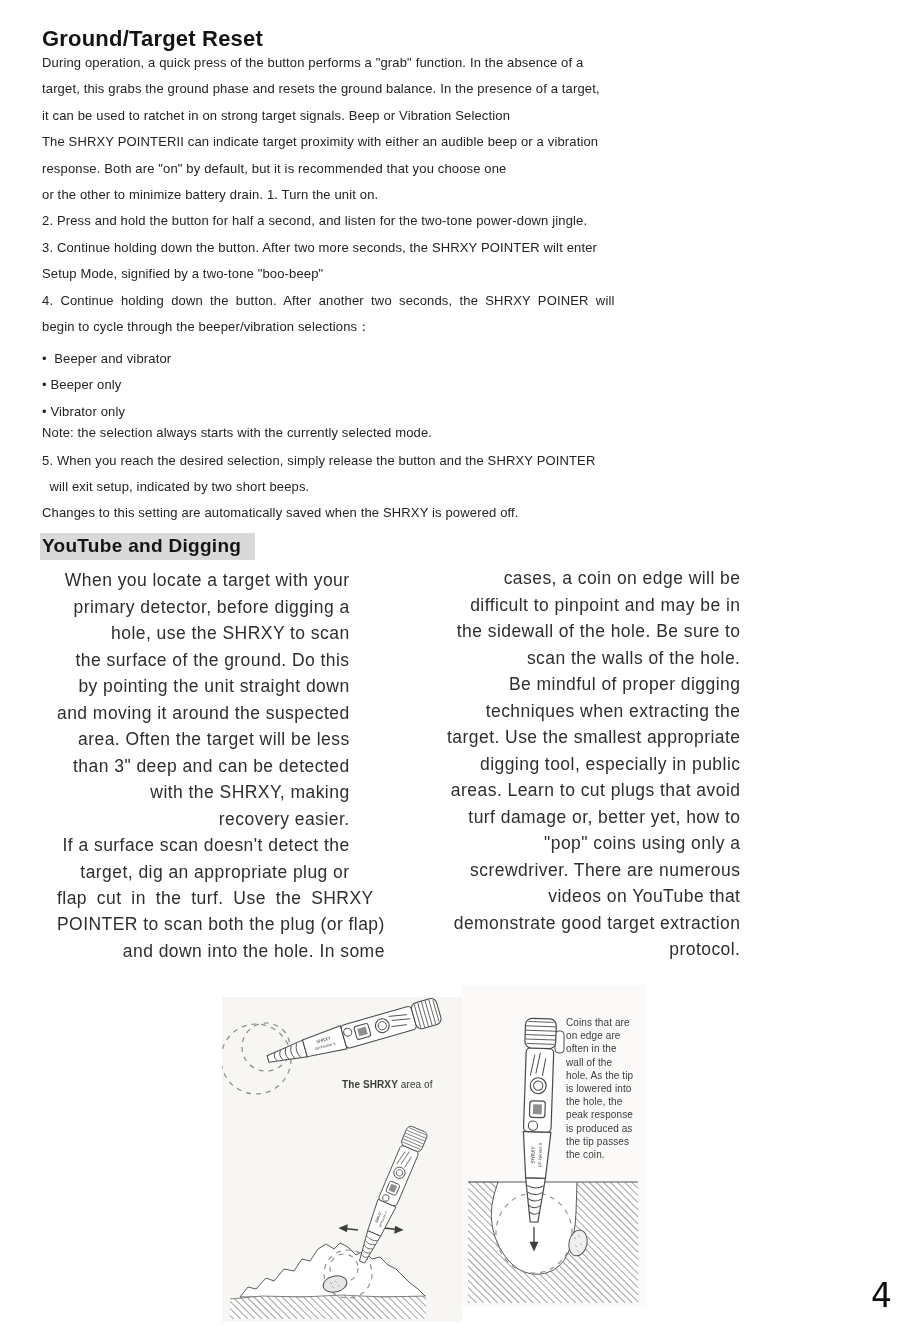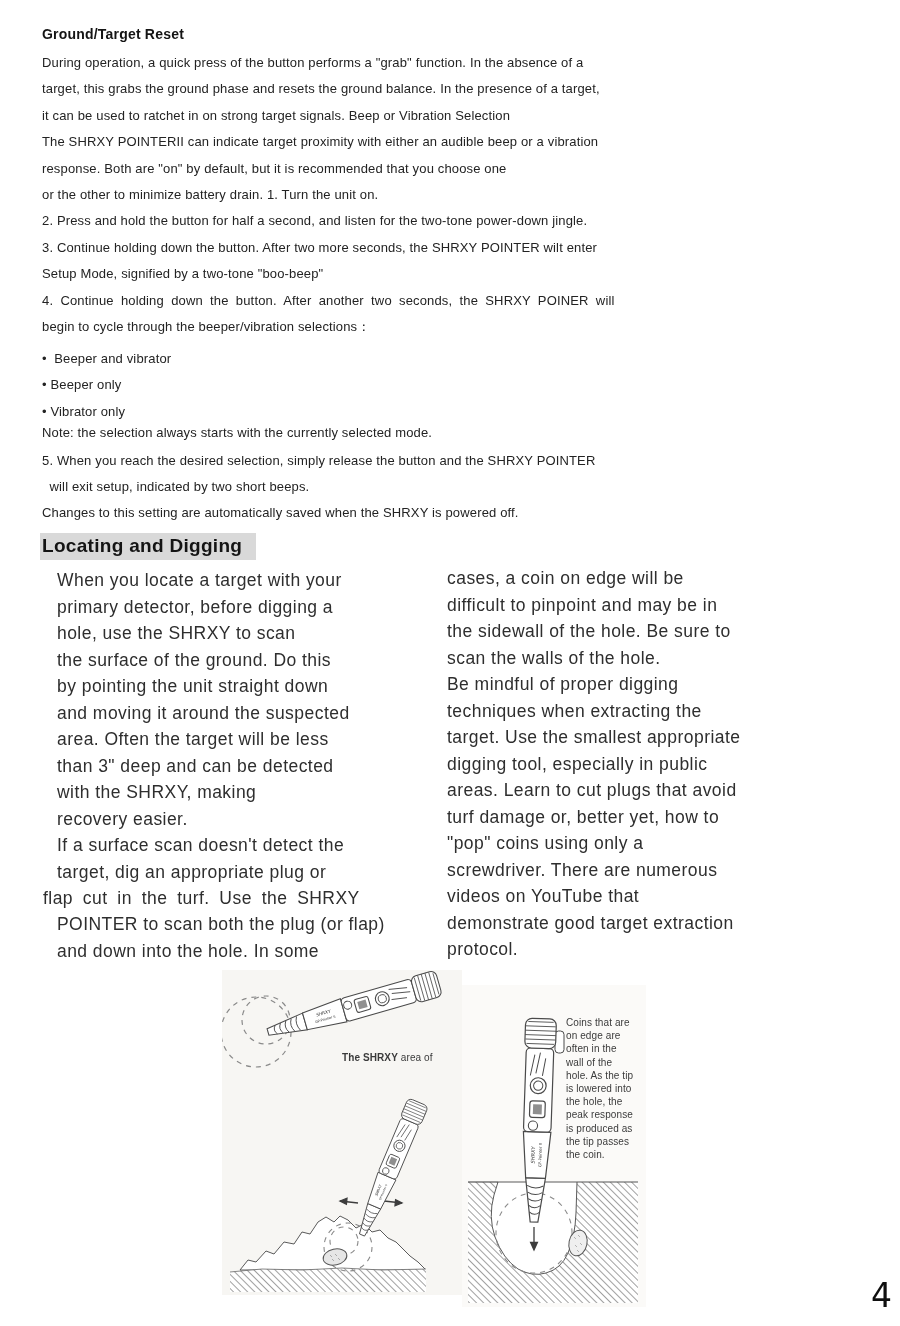--- a/index.html
+++ b/index.html
@@ -3,39 +3,39 @@
 <meta charset="utf-8">
 <style>
   * { margin:0; padding:0; box-sizing:border-box; }
   html,body { background:#ffffff; }
   body {
     width:900px; height:1326px; position:relative; overflow:hidden;
     font-family:"Liberation Sans", sans-serif; color:#232323;
   }
   .abs { position:absolute; }
   .h1 {
-    left:42px; top:26px; font-size:14px; font-weight:bold; letter-spacing:.2px; color:#141414;
+    left:42px; top:26px; font-size:22px; font-weight:bold; letter-spacing:.2px; color:#141414;
   }
   .body-text {
     left:42px; font-size:13px; line-height:26.4px; letter-spacing:.15px;
     white-space:pre; color:#232323;
   }
   .ws-wide  { word-spacing:3.5px; }
   .ws-wider { word-spacing:4.5px; }
   .h2 {
     left:40px; top:533px; font-size:19px; font-weight:bold; letter-spacing:.3px;
     background:#d9d9d9; color:#141414; padding:2px 14px 3px 2px; display:inline-block;
   }
   .col-text {
     font-size:17.5px; line-height:26.5px; letter-spacing:.45px;
-    white-space:pre; color:#2e2e2e;
+    white-space:pre; color:#2e2e2e;text-align:right;
   }
   .fig { position:absolute; }
   .fig svg { position:absolute; left:0; top:0; }
-  .fig-left  { left:222px; top:970px; width:240px; height:325px; background:#f7f6f3; }
+  .fig-left  { left:222px; top:997px; width:240px; height:325px; background:#f7f6f3; }
   .fig-right { left:462px; top:985px; width:184px; height:322px; background:#fbfaf8; }
   .cap {
     position:absolute; font-size:10px; line-height:13.2px;
     color:#3b3b3b; white-space:pre; letter-spacing:.1px;
   }
   .cap .b { font-weight:bold; }
   .cap-indent1 { padding-left:40px; }
   .pageno { left:871px; top:1276px; font-size:33px; color:#0f0f0f; font-family:"DejaVu Sans", sans-serif; }
   svg text { font-family:"DejaVu Sans", sans-serif; }
 </style>
@@ -87,35 +87,35 @@
 • Beeper only
 • Vibrator only</div>
 
 <div class="abs body-text" style="top:420px">Note: the selection always starts with the currently selected mode.</div>
 
 <div class="abs body-text" style="top:448px">5. When you reach the desired selection, simply release the button and the SHRXY POINTER
   will exit setup, indicated by two short beeps.</div>
 
 <div class="abs body-text" style="top:500px">Changes to this setting are automatically saved when the SHRXY is powered off.</div>
 
-<div class="abs h2">Locating and Digging</div>
+<div class="abs h2">YouTube and Digging</div>
 
 <div class="abs col-text" style="left:57px; top:567px">When you locate a target with your
 primary detector, before digging a
 hole, use the SHRXY to scan
 the surface of the ground. Do this
 by pointing the unit straight down
 and moving it around the suspected
 area. Often the target will be less
 than 3" deep and can be detected
 with the SHRXY, making
 recovery easier.
 If a surface scan doesn't detect the
 target, dig an appropriate plug or</div>
-<div class="abs col-text ws-wider" style="left:43px; top:885px">flap cut in the turf. Use the SHRXY</div>
+<div class="abs col-text ws-wider" style="left:57px; top:885px">flap cut in the turf. Use the SHRXY</div>
 <div class="abs col-text" style="left:57px; top:911px">POINTER to scan both the plug (or flap)
 and down into the hole. In some</div>
 
 <div class="abs col-text" style="left:447px; top:565px">cases, a coin on edge will be
 difficult to pinpoint and may be in
 the sidewall of the hole. Be sure to
 scan the walls of the hole.
 Be mindful of proper digging
 techniques when extracting the
 target. Use the smallest appropriate

